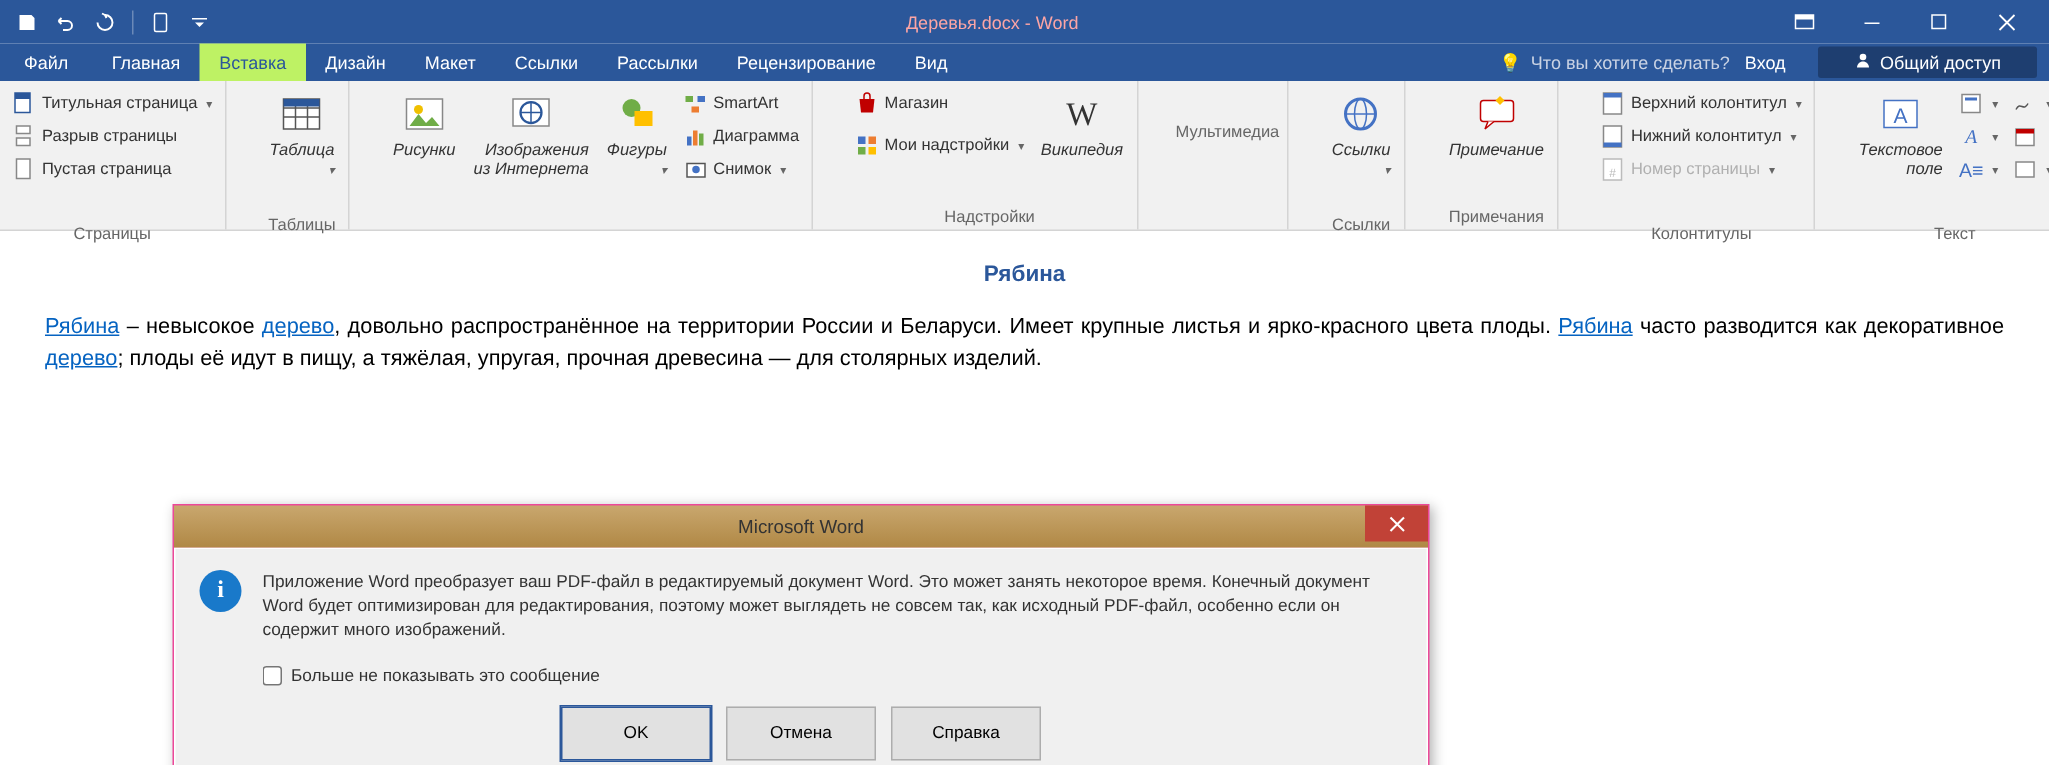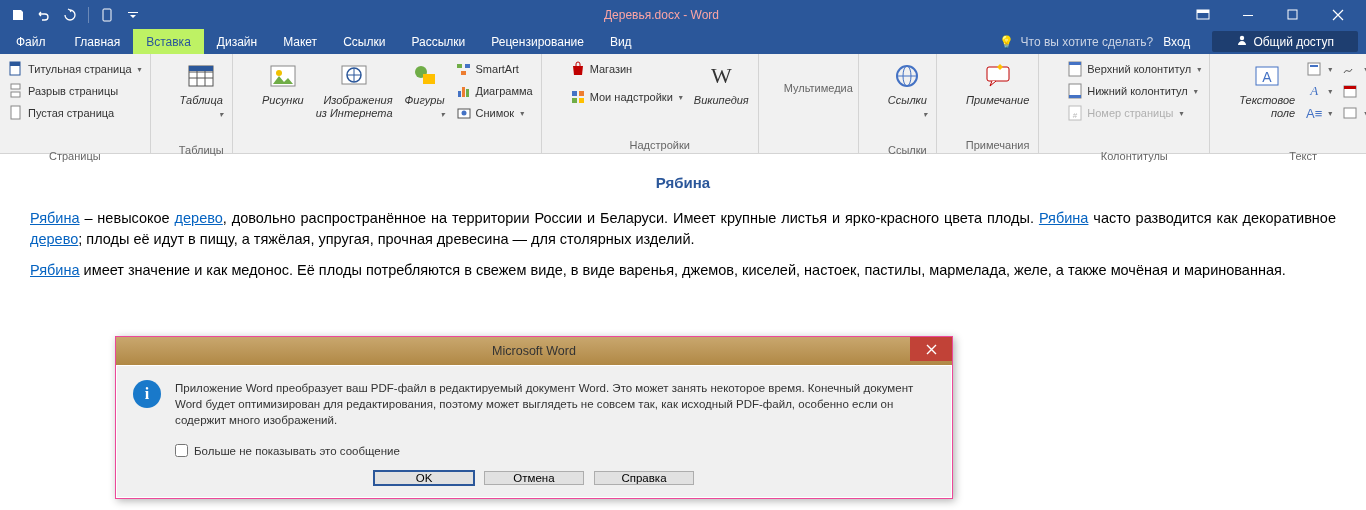--- a/index.html
+++ b/index.html
@@ -47,21 +47,21 @@
 
 .dlg { position: absolute; left: 115px; top: 336px; width: 838px; background: #ec4899; padding: 1px; box-shadow: 2px 2px 8px rgba(0,0,0,0.3); }
 .dlg-title { height: 28px; display: flex; align-items: center; justify-content: center; position: relative; color: #333; font-size: 12.5px; background: linear-gradient(#c9a76e,#b08845); }
 .dlg-close { position: absolute; right: 0; top: 0; width: 42px; height: 24px; background: #c14237; color: #fff; display: flex; align-items: center; justify-content: center; cursor: pointer; }
 .dlg-body { background: #f0f0f0; border: 1px solid #fff; padding: 14px 16px 12px; }
 .dlg-msg { display: flex; gap: 14px; font-size: 11.5px; color: #333; line-height: 1.4; }
 .info-ic { width: 28px; height: 28px; border-radius: 50%; background: #1979ca; color: #fff; display: flex; align-items: center; justify-content: center; font-weight: bold; font-size: 16px; font-family: Georgia, serif; flex-shrink: 0; }
 .dlg-chk { margin-top: 16px; margin-left: 42px; font-size: 11.5px; color: #333; display: flex; align-items: center; gap: 6px; }
 .dlg-chk input { width: 13px; height: 13px; }
 .dlg-btns { display: flex; justify-content: center; gap: 10px; margin-top: 14px; }
-.dlg-btns button { width: 100px; height: 14px; font-size: 11.5px; background: #e1e1e1; border: 1px solid #adadad; cursor: pointer; }
+.dlg-btns button { width: 100px; height: 36px; font-size: 11.5px; background: #e1e1e1; border: 1px solid #adadad; cursor: pointer; }
 .dlg-btns button.primary { border: 1px solid #2b579a; box-shadow: 0 0 0 1px #2b579a; }
 </style>
 </head>
 <body>
 
 <div class="titlebar">
   <div class="qat">
     <div class="qat-item">
         <svg width="14" height="14" viewBox="0 0 14 14">
           <path fill="#fff" d="M2 2h8l2 2v8H2z M4 3h5v3H4z M4 8h6v3H4z"></path>
@@ -445,21 +445,20 @@
       </div>
     </div>
     <div class="rg-label">Символы</div>
   </div>
   <div class="collapse-btn">ᐱ</div>
 </div>
 
 <div class="doc">
   <div class="doc-title">Рябина</div>
   <p><a href="#">Рябина</a><span> – невысокое </span><a href="#">дерево</a><span>, довольно распространённое на территории России и Беларуси. Имеет крупные листья и ярко-красного цвета плоды. </span><a href="#">Рябина</a><span> часто разводится как декоративное </span><a href="#">дерево</a><span>; плоды её идут в пищу, а тяжёлая, упругая, прочная древесина — для столярных изделий.</span></p>
-  <p><a href="#">Рябина</a><span> имеет значение и как медонос. Её плоды потребляются в свежем виде, в виде варенья, джемов, киселей, настоек, пастилы, мармелада, желе, а также мочёная и маринованная.</span></p>
 </div>
 
 <div class="dlg">
   <div class="dlg-title">
     <span>Microsoft Word</span>
     <div class="dlg-close">
         <svg width="11" height="11">
           <path stroke="#fff" stroke-width="1.4" d="M1 1l9 9M10 1L1 10"></path>
         </svg>
       </div>

